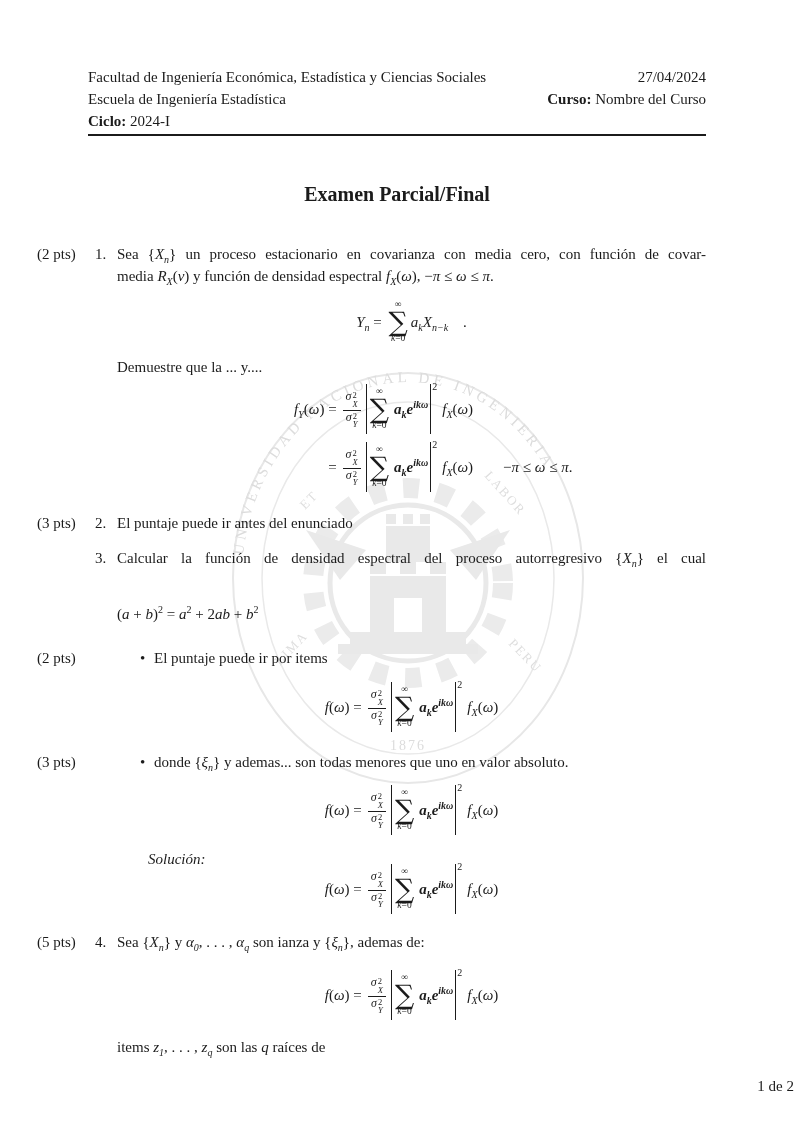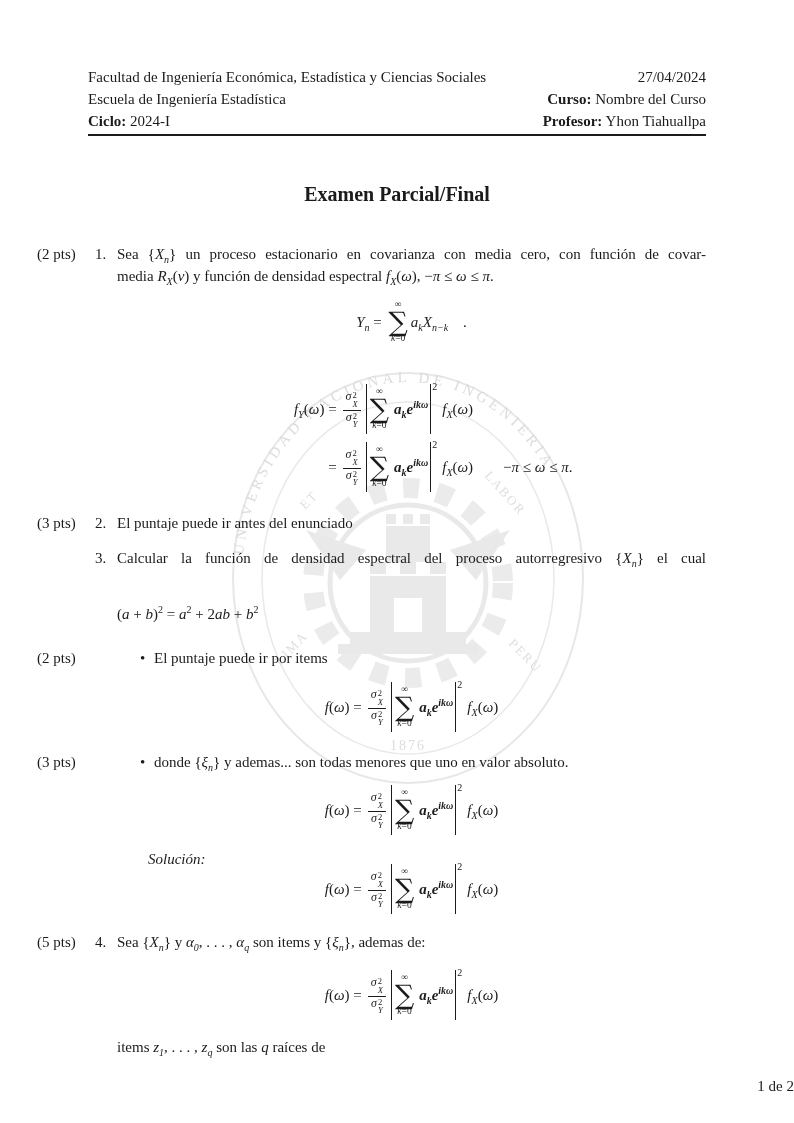--- a/index.html
+++ b/index.html
@@ -97,21 +97,20 @@
     <div class="hrow">
       <span><span>Facultad de Ingeniería Económica, Estadística y Ciencias Sociales</span></span>
       <span><span>27/04/2024</span></span>
     </div>
     <div class="hrow">
       <span><span>Escuela de Ingeniería Estadística</span></span>
       <span><span class="bd">Curso:</span><span> Nombre del Curso</span></span>
     </div>
     <div class="hrow">
       <span><span class="bd">Ciclo:</span><span> 2024-I</span></span>
-      <span><span class="bd">Profesor:</span><span> Yhon Tiahuallpa</span></span>
     </div>
     <div class="hrule"></div>
   </div>
 
   <div class="abs title">Examen Parcial/Final</div>
 
   <div class="abs ptsx" style="top:243px">(2 pts)</div>
   <div class="abs numx" style="top:243px">1.</div>
   <div class="abs colx" style="top:243px">
     <div class="jline"><span>Sea {</span><span class="it">X</span><sub class="it">n</sub><span>} un proceso estacionario en covarianza con media cero, con función de covar-</span></div>
@@ -123,20 +122,21 @@
       <span><span class="it">Y</span><sub class="it">n</sub><span> = </span></span>
       <span class="sum">
         <span class="lim">∞</span>
         <span class="sig">∑</span>
         <span class="lim"><span class="it">k</span><span>=0</span></span>
       </span>
       <span><span class="it">a</span><sub class="it">k</sub><span class="it">X</span><sub class="it">n−k</sub><span>  .</span></span>
     </span>
   </div>
 
+  <div class="abs colx" style="top:356px"><span>Demuestre que la ... y....</span></div>
 
   <div class="abs colx align-block" style="top:384px">
     <div class="align-inner">
       <div class="eqrow aligned">
   <span class="eq">
     <span class="eq-lhs"><span class="it">f</span><sub class="it">Y</sub><span>(</span><span class="it">ω</span><span>) =</span></span>
     <span class="frac">
       <span class="fnum"><span class="it tok-sigma">σ</span><span class="ss"><span class="tok-two">2</span><span class="it tok-subx">X</span></span></span>
       <span class="fden"><span class="it tok-sigma">σ</span><span class="ss"><span class="tok-two">2</span><span class="it tok-suby">Y</span></span></span>
     </span>
@@ -250,21 +250,21 @@
     </span>
     <span class="eq-term"><span class="it">a</span><sub class="it">k</sub><span class="it">e</span><sup class="it">ikω</sup></span>
     <span class="rbar"><span class="vbar"></span><span class="bsup tok-sq">2</span></span>
     <span class="eq-fx"><span class="it">f</span><sub class="it">X</sub><span>(</span><span class="it">ω</span><span>)</span></span>
     
   </span>
 </div>
 
   <div class="abs ptsx" style="top:931px">(5 pts)</div>
   <div class="abs numx" style="top:931px">4.</div>
-  <div class="abs colx" style="top:931px"><span>Sea {</span><span class="it">X</span><sub class="it">n</sub><span>} y </span><span class="it">α</span><sub class="it">0</sub><span>, . . . , </span><span class="it">α</span><sub class="it">q</sub><span> son items y {</span><span class="it">ξ</span><sub class="it">n</sub><span>}, ademas de:</span></div>
+  <div class="abs colx" style="top:931px"><span>Sea {</span><span class="it">X</span><sub class="it">n</sub><span>} y </span><span class="it">α</span><sub class="it">0</sub><span>, . . . , </span><span class="it">α</span><sub class="it">q</sub><span> son ianza y {</span><span class="it">ξ</span><sub class="it">n</sub><span>}, ademas de:</span></div>
 
   <div class="abs colx eqline" style="top:967px;height:56px">
   <span class="eq">
     <span class="eq-lhs"><span class="it">f</span><span>(</span><span class="it">ω</span><span>) =</span></span>
     <span class="frac">
       <span class="fnum"><span class="it tok-sigma">σ</span><span class="ss"><span class="tok-two">2</span><span class="it tok-subx">X</span></span></span>
       <span class="fden"><span class="it tok-sigma">σ</span><span class="ss"><span class="tok-two">2</span><span class="it tok-suby">Y</span></span></span>
     </span>
     <span class="vbar"></span>
     <span class="sum">

